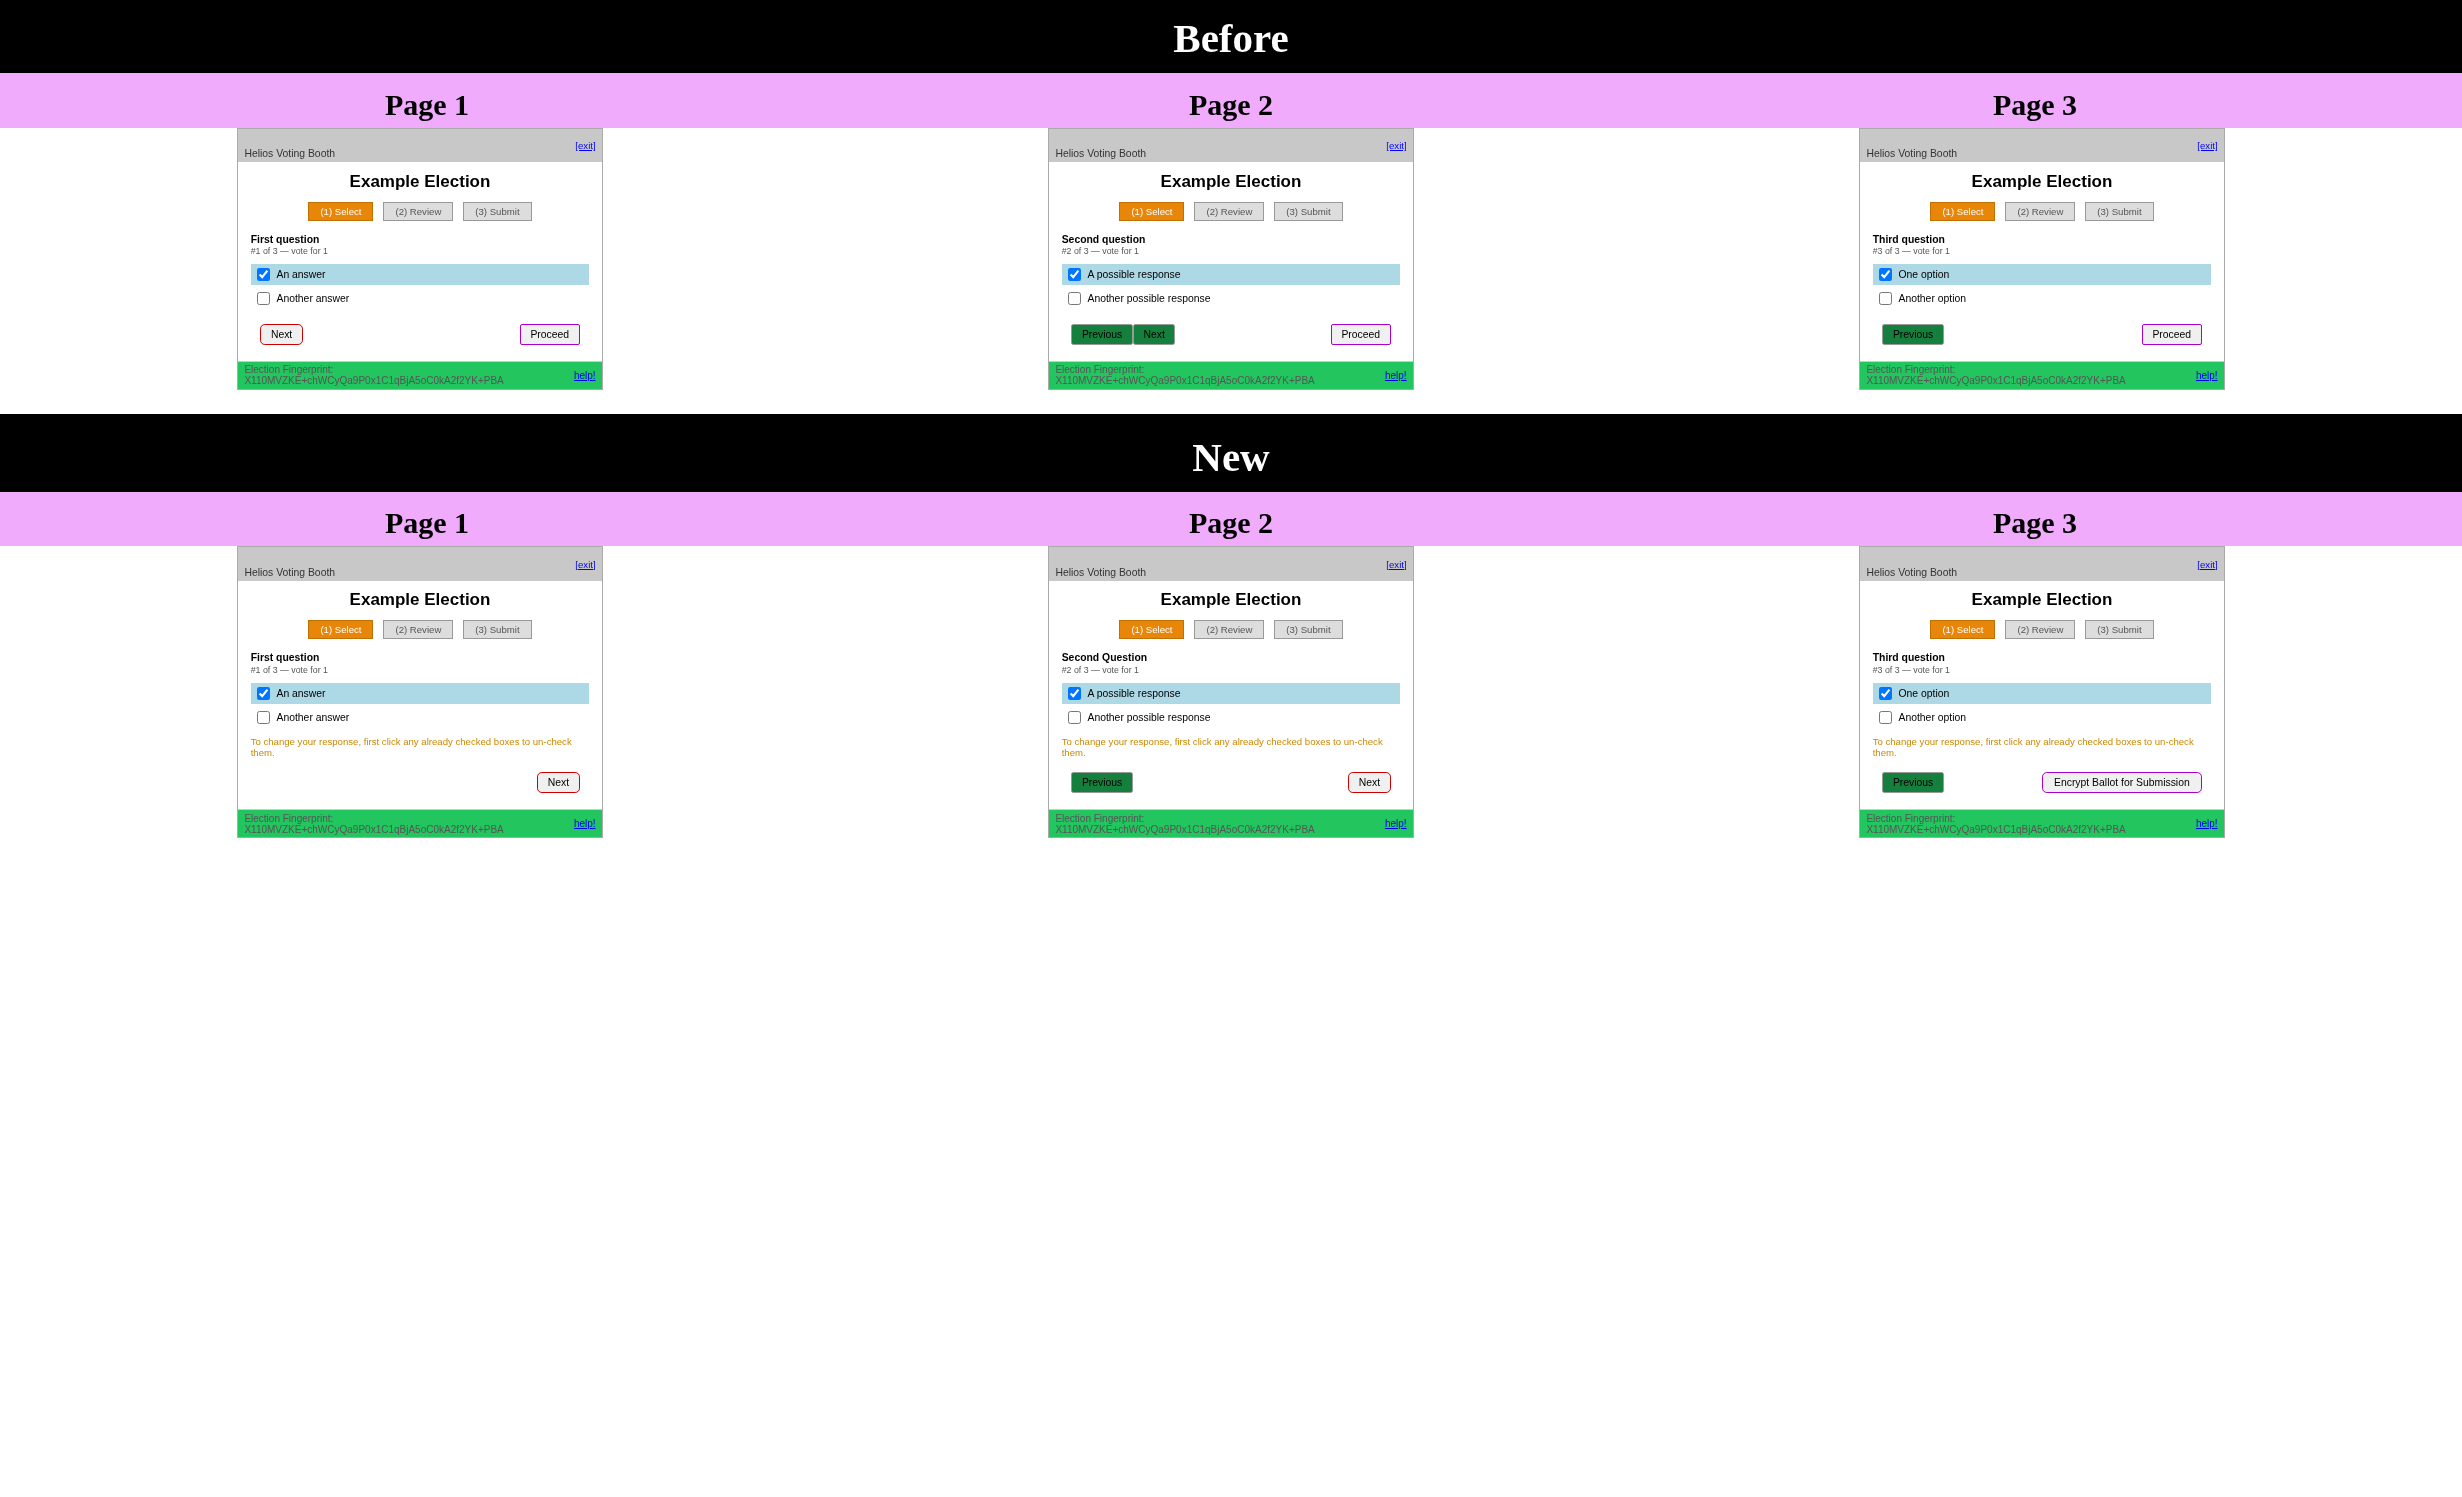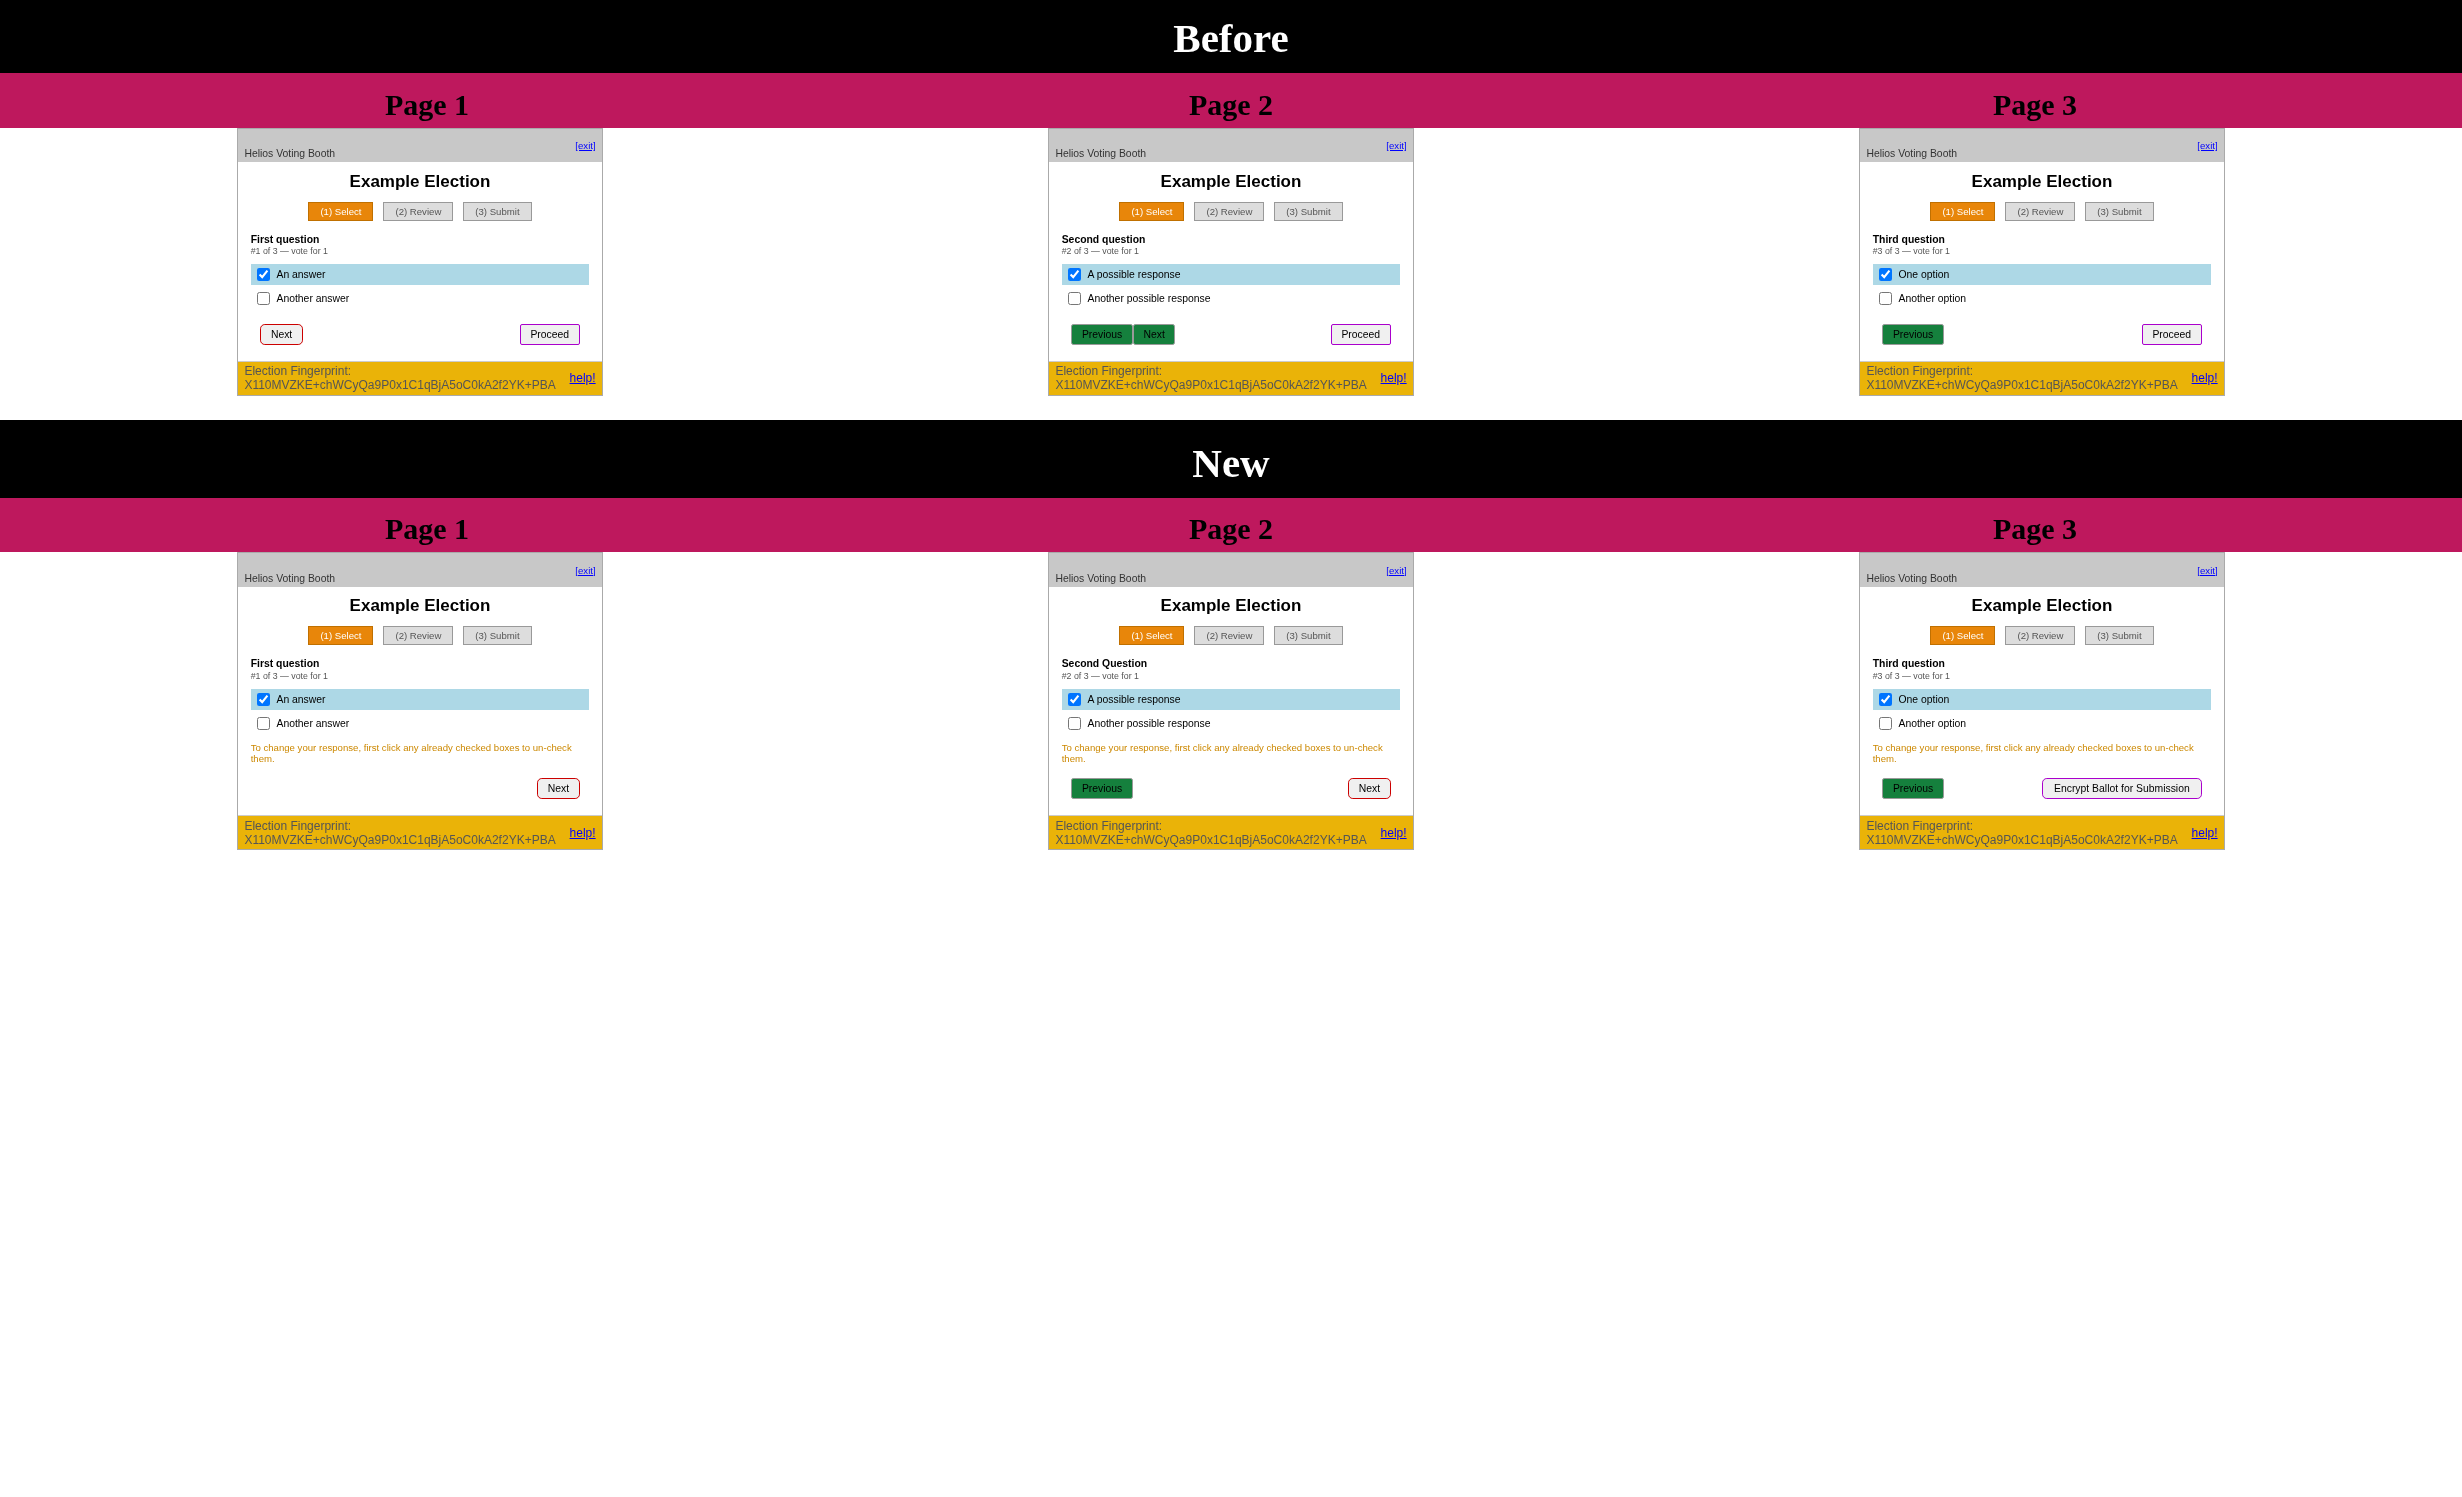--- a/index.html
+++ b/index.html
@@ -17,21 +17,21 @@
       padding: 14.3px 0 11px;
       font-size: 41px;
       font-weight: bold;
       font-family: Georgia, serif;
     }
 
     
     .page-labels-row {
       display: flex;
       justify-content: space-around;
-      background: #be185d;
+      background: #f0abfc;
       padding: 14.3px 48px 6.4px;
       gap: 46px;
     }
     .page-label {
       font-size: 30px;
       font-weight: bold;
       font-family: Georgia, serif;
       text-align: center;
       flex: 1;
     }
@@ -176,27 +176,27 @@
       border: 1.6px solid #aa00cc;
       border-radius: 4.8px;
       background: #f0f0f0;
       padding: 4px 11px;
       font-size: 10.4px;
       cursor: pointer;
     }
 
     
     .screen-fingerprint {
-      background: #eab308;
+      background: #22c55e;
       border-top: 0.8px solid #ccc;
       display: flex;
       justify-content: space-between;
       align-items: center;
       padding: 2.4px 6.4px;
-      font-size: 12px;
+      font-size: 10px;
       color: #555;
     }
     .screen-fingerprint .help-link {
       color: #00f;
       text-decoration: underline;
       text-align: right;
     }
 
     .spacer { flex: 1; }
 

